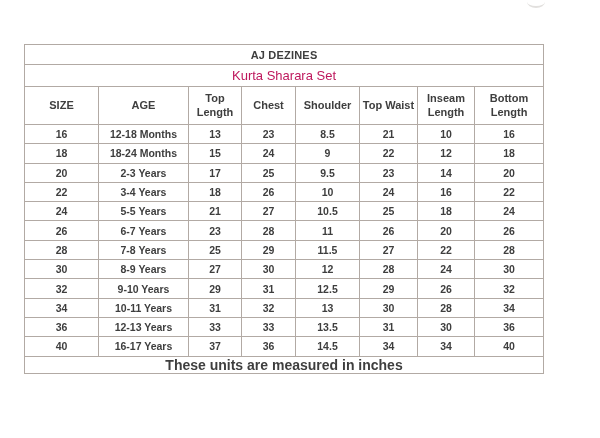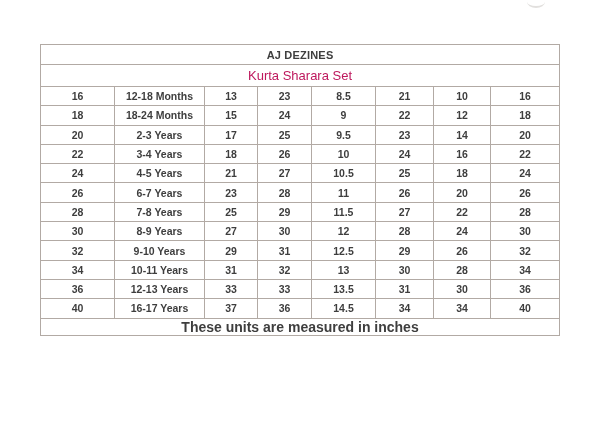--- a/index.html
+++ b/index.html
@@ -15,21 +15,21 @@
     position: absolute;
     left: 527px;
     top: -4px;
     width: 18px;
     height: 10px;
     border-bottom: 2px solid #e2e0de;
     border-radius: 50%;
   }
   table.size-chart {
     position: absolute;
-    left: 40px;
+    left: 24px;
     top: 44px;
     width: 519px;
     border-collapse: collapse;
     table-layout: fixed;
     color: #3e3e3e;
   }
   table.size-chart th,
   table.size-chart td {
     border: 1px solid #b2aaa4;
     text-align: center;
@@ -82,20 +82,30 @@
     <col style="width:57px">
     <col style="width:69px">
   </colgroup>
   <tbody>
     <tr class="title-row">
       <td colspan="8">AJ DEZINES</td>
     </tr>
     <tr class="subtitle-row">
       <td colspan="8">Kurta Sharara Set</td>
     </tr>
+    <tr class="header-row">
+      <th>SIZE</th>
+      <th>AGE</th>
+      <th>Top Length</th>
+      <th>Chest</th>
+      <th>Shoulder</th>
+      <th>Top Waist</th>
+      <th>Inseam Length</th>
+      <th>Bottom Length</th>
+    </tr>
 
   </tbody>
   <tbody>
       <tr class="data-row">
         <td>16</td>
         <td>12-18 Months</td>
         <td>13</td>
         <td>23</td>
         <td>8.5</td>
         <td>21</td>
@@ -127,21 +137,21 @@
         <td>3-4 Years</td>
         <td>18</td>
         <td>26</td>
         <td>10</td>
         <td>24</td>
         <td>16</td>
         <td>22</td>
       </tr>
       <tr class="data-row">
         <td>24</td>
-        <td>4-5 Years</td>
+        <td>5-5 Years</td>
         <td>21</td>
         <td>27</td>
         <td>10.5</td>
         <td>25</td>
         <td>18</td>
         <td>24</td>
       </tr>
       <tr class="data-row">
         <td>26</td>
         <td>6-7 Years</td>

